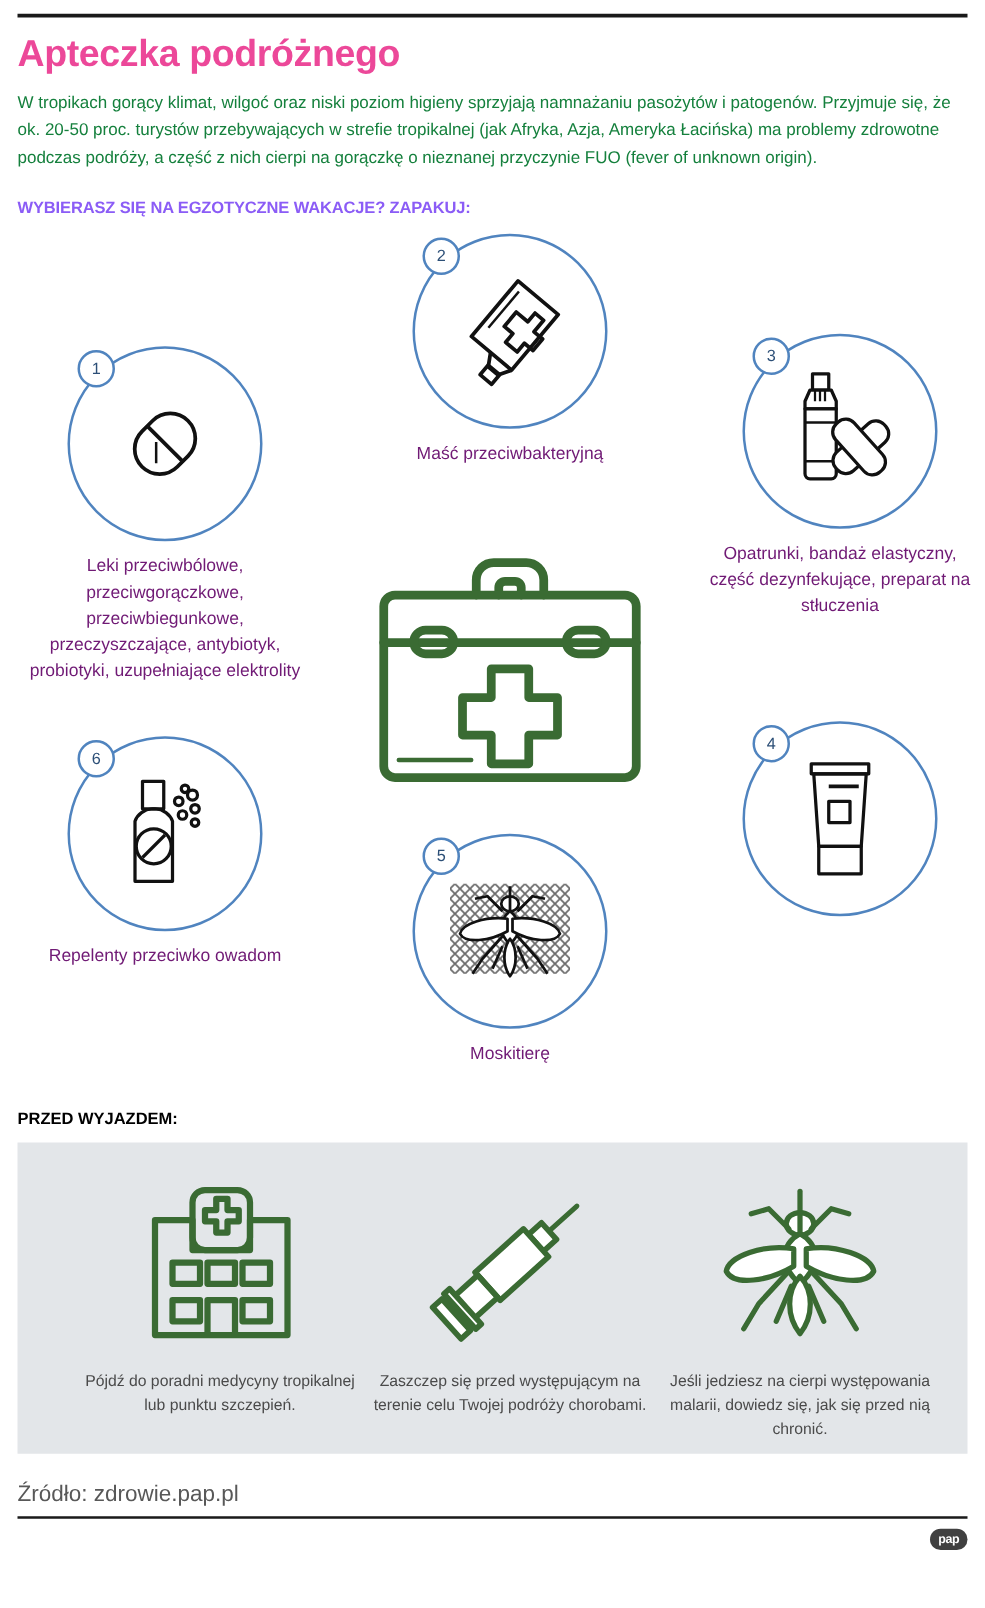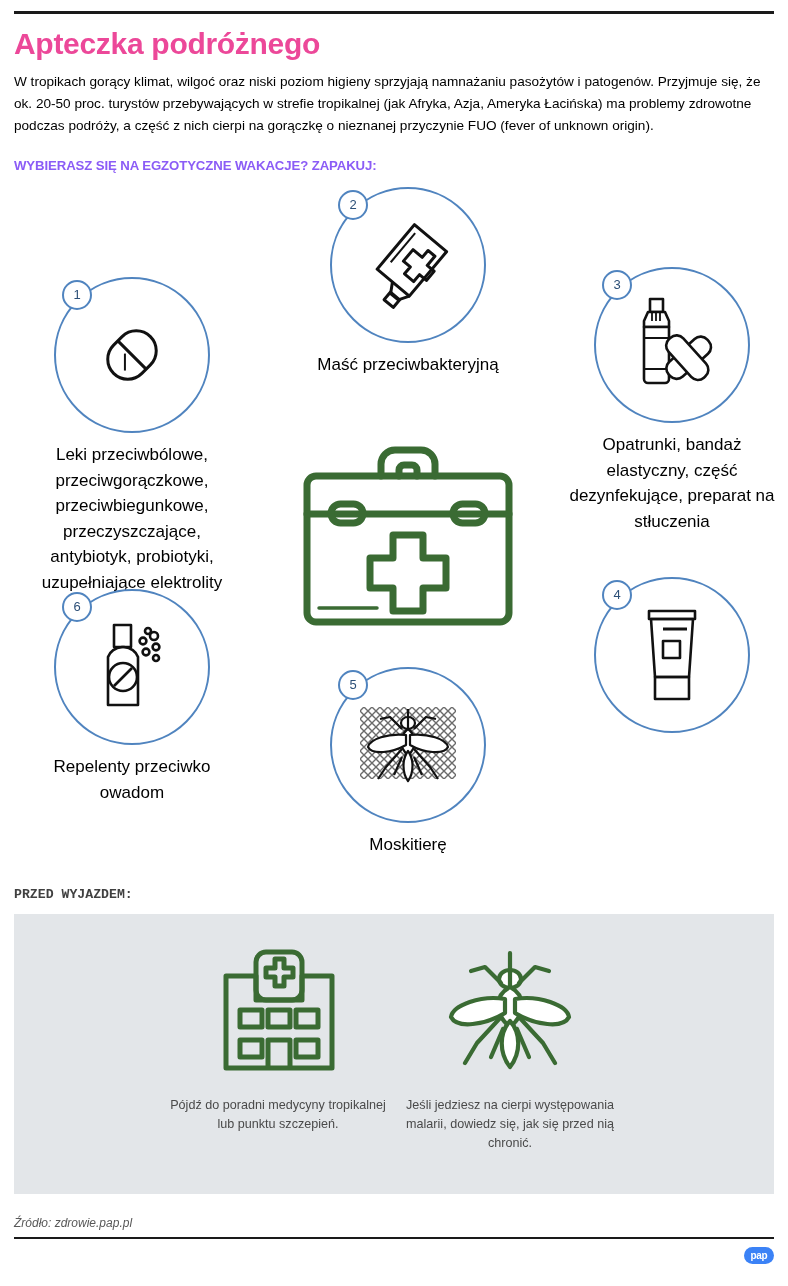--- a/index.html
+++ b/index.html
@@ -33,21 +33,21 @@
     font-size: 30px;
     font-weight: bold;
     color: #ec4899;
     letter-spacing: -0.3px;
     margin: 13px 0 11px 0;
     line-height: 1.1;
   }
   .intro {
     font-size: 13.6px;
     line-height: 1.62;
-    color: #000000;
+    color: #15803d;
     margin: 0 0 17px 0;
     max-width: 752px;
   }
   .section-head {
     font-size: 13.2px;
     font-weight: bold;
     color: #8b5cf6;
     letter-spacing: -0.1px;
     margin: 21px 0 0 0;
   }
@@ -98,52 +98,51 @@
     position: absolute;
     left: 0; top: 0;
     width: 156px;
     height: 156px;
     display: flex;
     align-items: center;
     justify-content: center;
     z-index: 2;
   }
   .caption {
-    font-size: 17px;
+    font-size: 14px;
     line-height: 1.5;
-    color: #000000;
+    color: #701a75;
     margin-top: 9px;
   }
 
   
   .center-kit {
     position: absolute;
     left: 274px;
     top: 245px;
     width: 240px;
     height: 230px;
     display: flex;
     align-items: center;
     justify-content: center;
   }
 
   
   .before-head {
     font-size: 13.2px;
     font-weight: bold;
-    color: #404040;
+    color: #000000;
     margin: 0 0 12px 0;
-    font-family: Liberation Mono, monospace;
   }
   .gray-panel {
     background: #e3e6e9;
-    height: 280px;
+    height: 249px;
     display: flex;
     align-items: flex-start;
-    justify-content: center;
+    justify-content: flex-end;
     padding: 26px 18px 0 18px;
     box-sizing: border-box;
   }
   .gp-col {
     width: 232px;
     text-align: center;
   }
   .gp-icon {
     height: 146px;
     display: flex;
@@ -152,39 +151,38 @@
   }
   .gp-text {
     font-size: 12.6px;
     line-height: 1.52;
     color: #4a4a4a;
     margin-top: 10px;
   }
 
   
   .source {
-    font-size: 12px;
+    font-size: 18px;
     color: #585858;
     margin: 22px 0 7px 0;
-    font-style: italic;
   }
   .bottom-rule {
     height: 2px;
     background: #1a1a1a;
   }
   .logo-row {
     display: flex;
     justify-content: flex-end;
     margin-top: 8px;
   }
   .pap-logo {
     width: 30px;
     height: 17px;
     border-radius: 9px;
-    background: #3b82f6;
+    background: #404040;
     color: #ffffff;
     font-size: 10px;
     font-weight: bold;
     line-height: 17px;
     text-align: center;
     letter-spacing: -0.3px;
   }
 </style>
 </head>
 <body>
@@ -373,20 +371,38 @@
             <rect x="84" y="64" width="22" height="17"></rect>
             <rect x="28" y="94" width="22" height="17"></rect>
             <rect x="84" y="94" width="22" height="17"></rect>
             <path d="M56 122 v-28 h22 v28"></path>
           </g>
         </svg>
       </div>
       <div class="gp-text">Pójdź do poradni medycyny tropikalnej lub punktu szczepień.</div>
     </div>
 
+    <div class="gp-col">
+      <div class="gp-icon">
+        <svg width="152" height="134" viewBox="0 0 152 134">
+          <g fill="#ffffff" stroke="#3a6b33" stroke-width="4.5" stroke-linejoin="round" stroke-linecap="round">
+            <g transform="rotate(-42 76 67)">
+              <line x1="118" y1="67" x2="148" y2="67" stroke-width="4"></line>
+              <path d="M104 58 h14 v18 h-14 z"></path>
+              <rect x="52" y="52" width="52" height="30"></rect>
+              <rect x="22" y="55" width="30" height="24"></rect>
+              <path d="M22 48 h6 v38 h-6 z"></path>
+              <path d="M8 50 h10 v34 h-10 z"></path>
+              <line x1="52" y1="52" x2="52" y2="82" stroke-width="4"></line>
+            </g>
+          </g>
+        </svg>
+      </div>
+      <div class="gp-text">Zaszczep się przed występującym na terenie celu Twojej podróży chorobami.</div>
+    </div>
 
     <div class="gp-col">
       <div class="gp-icon">
         <svg width="138" height="132" viewBox="0 0 138 132">
           <g fill="#ffffff" stroke="#3a6b33" stroke-width="4.2" stroke-linejoin="round" stroke-linecap="round">
             <line x1="69" y1="6" x2="69" y2="26"></line>
             <ellipse cx="69" cy="32" rx="11" ry="9"></ellipse>
             <line x1="69" y1="24" x2="69" y2="40"></line>
             <path d="M69 40 C54 48 52 66 69 80 C86 66 84 48 69 40 Z"></path>
             <path d="M69 74 C58 86 58 106 69 120 C80 106 80 86 69 74 Z"></path>

